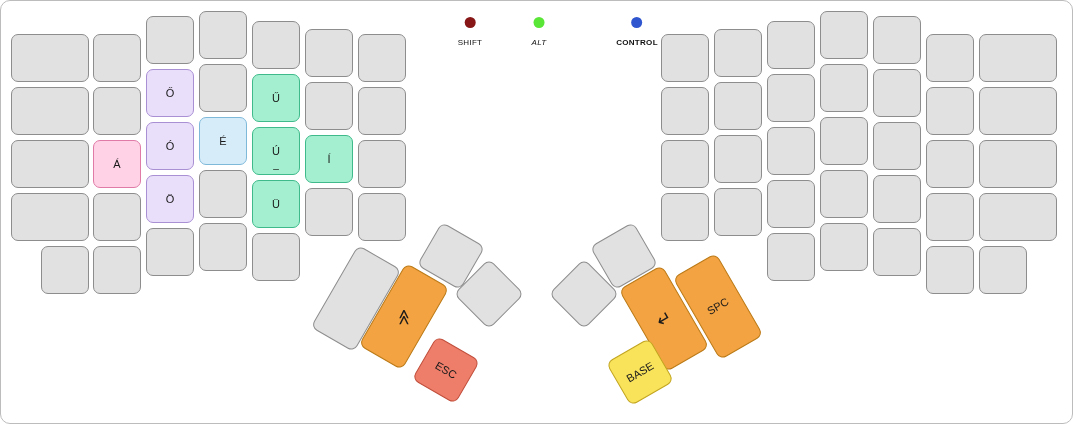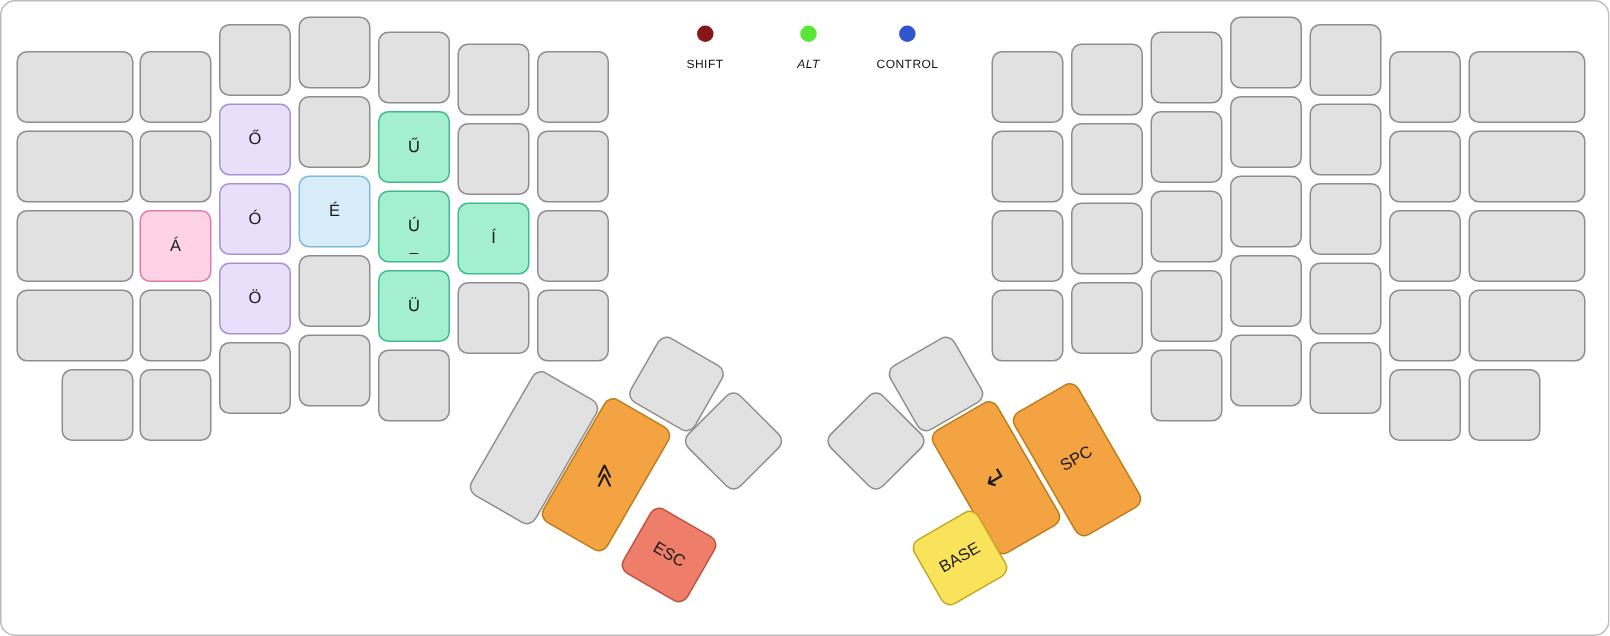--- a/index.html
+++ b/index.html
@@ -69,21 +69,21 @@
 <div class="canvas">
   <div id="legend">
       <div class="legend-item" style="left: 469px; top: 16px;">
         <span class="legend-dot" style="background: rgb(135, 22, 22);"></span>
         <span class="legend-label">SHIFT</span>
       </div>
       <div class="legend-item" style="left: 538px; top: 16px; font-style: italic;">
         <span class="legend-dot" style="background: rgb(89, 230, 54);"></span>
         <span class="legend-label">ALT</span>
       </div>
-      <div class="legend-item" style="left: 604px; top: 16px;">
+      <div class="legend-item" style="left: 636px; top: 16px; font-weight: bold;">
         <span class="legend-dot" style="background: rgb(47, 85, 207);"></span>
         <span class="legend-label">CONTROL</span>
       </div>
     </div>
   <div id="board">
       <div class="key" style="left: 10px; top: 33px; width: 78px; height: 48px; background: rgb(225, 225, 225); border-color: rgb(141, 141, 141);"></div>
       <div class="key" style="left: 92px; top: 33px; width: 48px; height: 48px; background: rgb(225, 225, 225); border-color: rgb(141, 141, 141);"></div>
       <div class="key" style="left: 145px; top: 15px; width: 48px; height: 48px; background: rgb(225, 225, 225); border-color: rgb(141, 141, 141);"></div>
       <div class="key" style="left: 198px; top: 10px; width: 48px; height: 48px; background: rgb(225, 225, 225); border-color: rgb(141, 141, 141);"></div>
       <div class="key" style="left: 251px; top: 20px; width: 48px; height: 48px; background: rgb(225, 225, 225); border-color: rgb(141, 141, 141);"></div>

